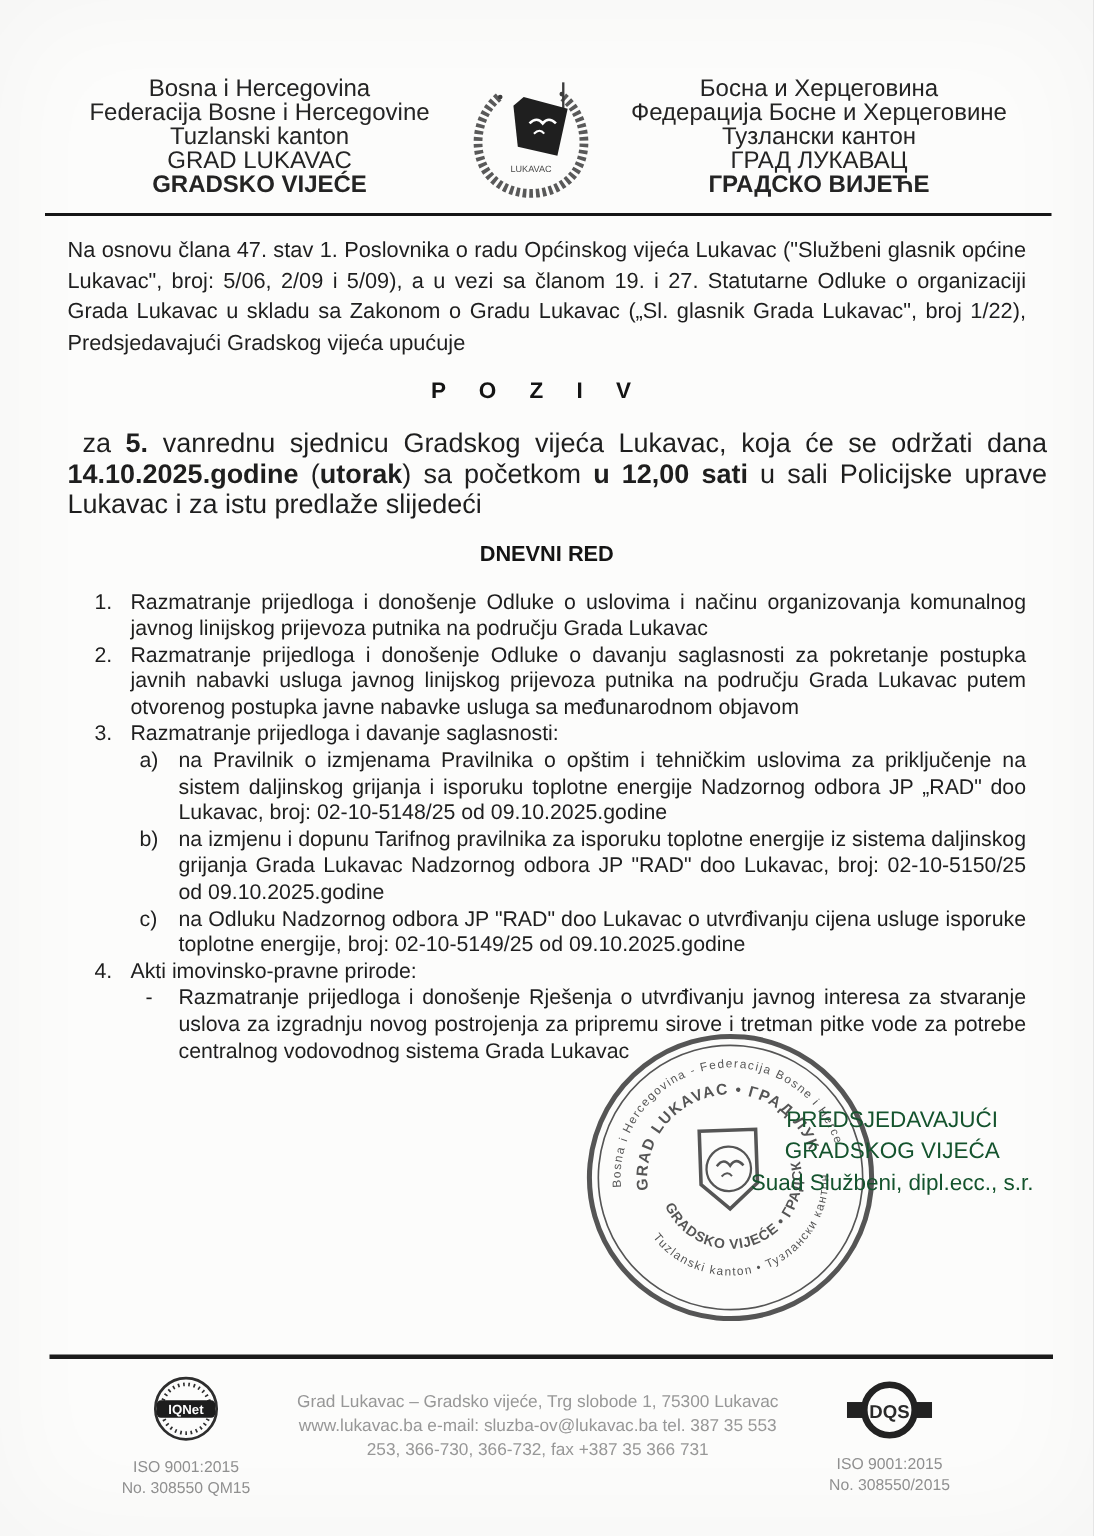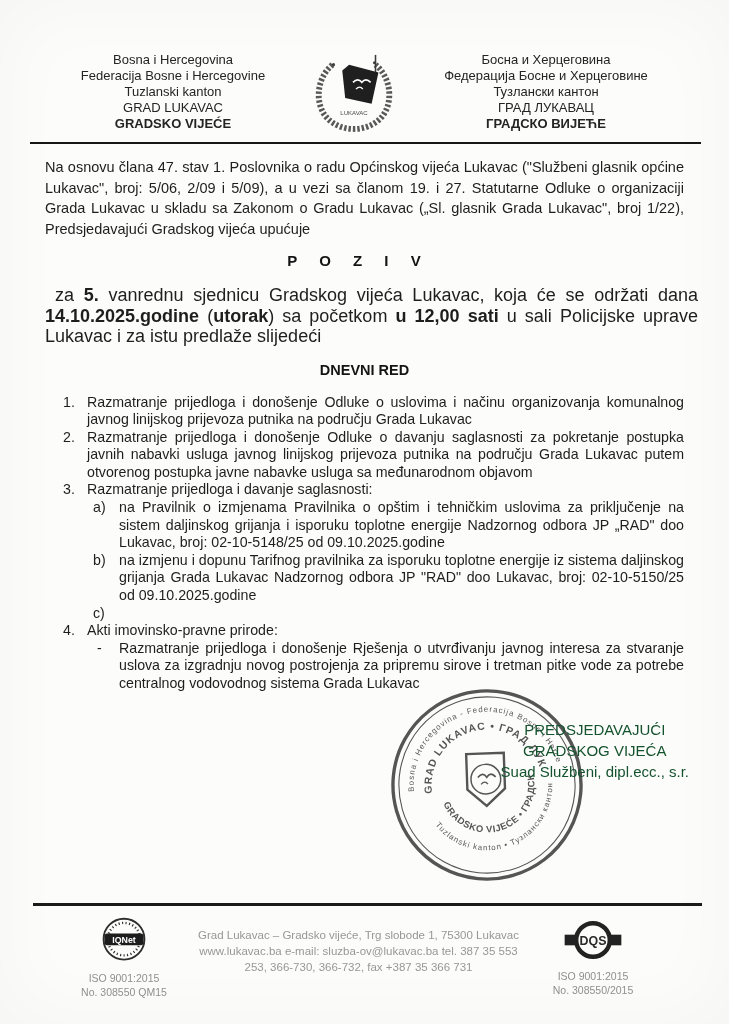--- a/index.html
+++ b/index.html
@@ -4,21 +4,21 @@
 <style>
   html,body { margin:0; padding:0; background:#d8d8d8; }
   .page {
     position:relative; width:729px; height:1024px; margin:0 auto;
     background:#fcfcfb; overflow:hidden;
     font-family:"Liberation Sans", sans-serif; color:#1e1e1e;
     box-shadow: inset 0 0 80px rgba(0,0,0,0.03);
   }
   
   .letterhead { display:flex; justify-content:space-between; align-items:flex-start; padding:52px 42px 0 44px; }
-  .hcol { text-align:center; font-size:13px; line-height:16px; color:#242424; }
+  .hcol { text-align:center; font-size:16px; line-height:16px; color:#242424; }
   .hcol-left  { width:258px; }
   .hcol-right { width:282px; }
   .hcol .bold { font-weight:bold; }
   .crest { width:88px; height:84px; margin-top:0; flex:none; }
   .header-rule { border:none; border-top:2px solid #161616; margin:6px 28px 0 30px; height:0; }
   
   .intro { margin:13px 45px 0 45px; text-align:justify; font-size:14.5px; line-height:20.5px; }
   .poziv { margin:13px 12px 0 0; text-align:center; font-size:15px; font-weight:bold; letter-spacing:9px; color:#141414; }
   .invitation { margin:16px 31px 0 45px; text-align:justify; font-size:18px; line-height:20.5px; text-indent:10px; }
   .dnevni { margin:15px 0 0 0; text-align:center; font-size:14.5px; font-weight:bold; color:#141414; }
@@ -113,20 +113,21 @@
     <div class="item sub">
       <span class="num">a)</span>
       <div class="itext">na Pravilnik o izmjenama Pravilnika o opštim i tehničkim uslovima za priključenje na sistem daljinskog grijanja i isporuku toplotne energije Nadzornog odbora JP „RAD" doo Lukavac, broj: 02-10-5148/25 od 09.10.2025.godine</div>
     </div>
     <div class="item sub">
       <span class="num">b)</span>
       <div class="itext">na izmjenu i dopunu Tarifnog pravilnika za isporuku toplotne energije iz sistema daljinskog grijanja Grada Lukavac Nadzornog odbora JP "RAD" doo Lukavac, broj: 02-10-5150/25 od 09.10.2025.godine</div>
     </div>
     <div class="item sub">
       <span class="num">c)</span>
+      <div class="itext">na Odluku Nadzornog odbora JP "RAD" doo Lukavac o utvrđivanju cijena usluge isporuke toplotne energije, broj: 02-10-5149/25 od 09.10.2025.godine</div>
     </div>
     <div class="item">
       <span class="num">4.</span>
       <div class="itext">Akti imovinsko-pravne prirode:</div>
     </div>
     <div class="item dash">
       <span class="num">-</span>
       <div class="itext">Razmatranje prijedloga i donošenje Rješenja o utvrđivanju javnog interesa za stvaranje uslova za izgradnju novog postrojenja za pripremu sirove i tretman pitke vode za potrebe centralnog vodovodnog sistema Grada Lukavac</div>
     </div>
   </div>

